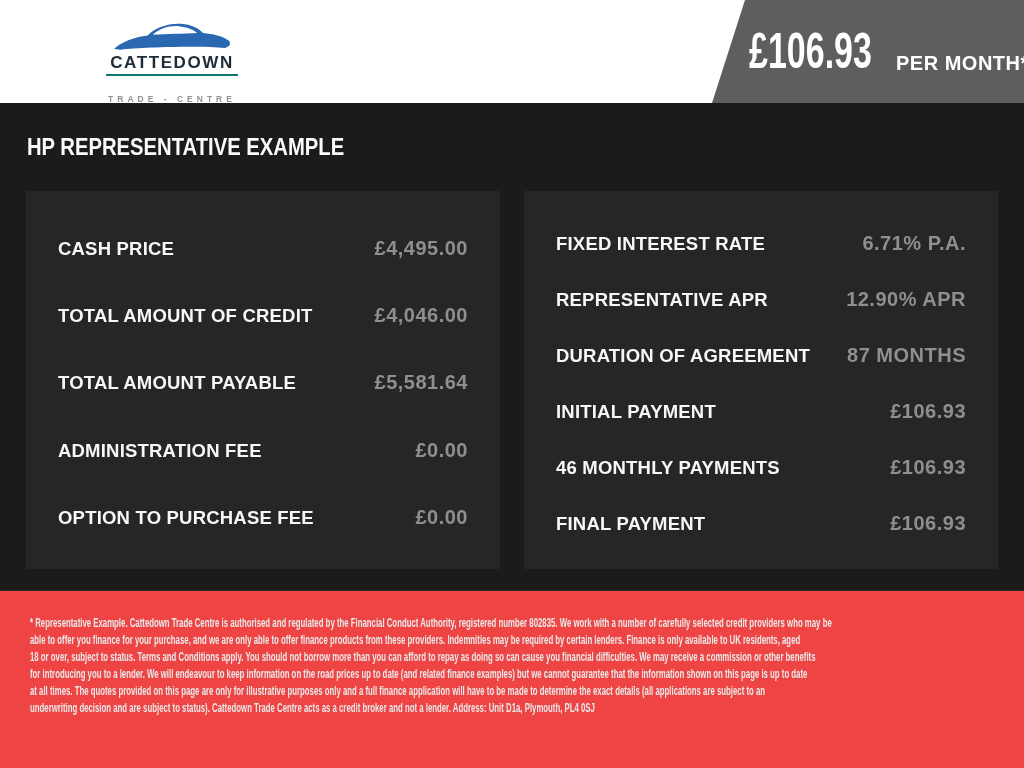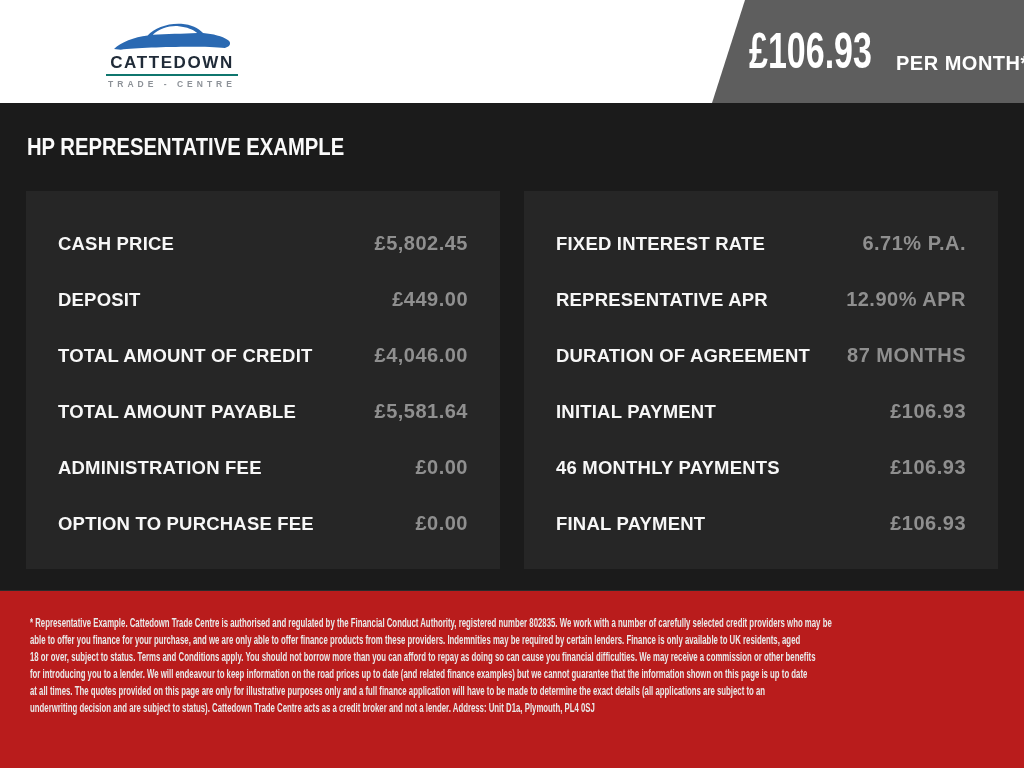--- a/index.html
+++ b/index.html
@@ -5,21 +5,21 @@
   html, body { margin: 0; padding: 0; width: 1024px; height: 768px; overflow: hidden; }
   body { font-family: "Liberation Sans", sans-serif; background: #1b1b1b; }
   .page { position: relative; width: 1024px; height: 768px; background: #1b1b1b; }
 
   
   .header { position: absolute; left: 0; top: 0; width: 1024px; height: 103px; background: #ffffff; }
   .logo { position: absolute; left: 106px; top: 21px; width: 132px; text-align: center; cursor: pointer; }
   .logo svg { display: block; margin: 0 auto; }
   .logo-name { font-size: 17px; font-weight: 800; letter-spacing: 1.6px; color: #202b38;
                border-bottom: 2px solid #0f766e; padding-bottom: 1px; margin-top: -2px; white-space: nowrap; }
-  .logo-tagline { font-size: 8.5px; font-weight: 600; letter-spacing: 4px; color: #8d9298; margin-top: 3px; white-space: nowrap; }
+  .logo-tagline { font-size: 8.5px; font-weight: 600; letter-spacing: 4px; color: #8d9298; margin-top: 18px; white-space: nowrap; }
 
   .price-banner { position: absolute; right: 0; top: 0; width: 312px; height: 103px; background: #5e5e5e;
                   clip-path: polygon(33px 0, 100% 0, 100% 100%, 0 100%); }
   .price-amount { position: absolute; left: 37px; top: 26px; font-size: 50px; line-height: 1; font-weight: 700;
                   color: #ffffff; white-space: nowrap; transform: scaleX(0.68); transform-origin: left top; }
   .price-period { position: absolute; left: 184px; top: 52px; font-size: 20px; font-weight: 700;
                   letter-spacing: 0.5px; color: #ffffff; white-space: nowrap; }
 
   
   .heading { position: absolute; left: 27px; top: 134px; margin: 0; font-size: 23px; font-weight: 700;
@@ -27,21 +27,21 @@
 
   
   .panels { position: absolute; left: 26px; top: 191px; width: 972px; height: 378px; display: flex; gap: 24px; }
   .panel { flex: 1 1 0; background: #262626; display: flex; flex-direction: column;
            justify-content: space-around; padding: 24px 32px 18px; box-sizing: border-box; }
   .row { display: flex; justify-content: space-between; align-items: baseline; }
   .lbl { font-size: 18.5px; font-weight: 700; color: #f7f7f7; letter-spacing: 0.2px; white-space: nowrap; }
   .val { font-size: 20px; font-weight: 700; color: #8f8f8f; letter-spacing: 0.5px; white-space: nowrap; }
 
   
-  .footer { position: absolute; left: 0; top: 590px; width: 1024px; height: 178px; background: #b91c1c;
+  .footer { position: absolute; left: 0; top: 590px; width: 1024px; height: 178px; background: #ef4444;
             border-top: 1px solid #2b2b2b; padding: 24px 0 0 30px; box-sizing: border-box; overflow: hidden; }
   .fline { font-size: 13px; font-weight: 700; color: #e9e9e9; line-height: 16.9px; white-space: nowrap;
            transform: scaleX(0.6); transform-origin: left top; }
 </style>
 </head>
 <body>
 
 <div class="page">
 
   <div class="header">
@@ -60,25 +60,21 @@
     </div>
   </div>
 
   <h1 class="heading">HP REPRESENTATIVE EXAMPLE</h1>
 
   <div class="panels">
 
     <div class="panel">
       <div class="row">
         <span class="lbl">CASH PRICE</span>
-        <span class="val">£5,802.45</span>
-      </div>
-      <div class="row">
-        <span class="lbl">DEPOSIT</span>
-        <span class="val">£449.00</span>
+        <span class="val">£4,495.00</span>
       </div>
       <div class="row">
         <span class="lbl">TOTAL AMOUNT OF CREDIT</span>
         <span class="val">£4,046.00</span>
       </div>
       <div class="row">
         <span class="lbl">TOTAL AMOUNT PAYABLE</span>
         <span class="val">£5,581.64</span>
       </div>
       <div class="row">

